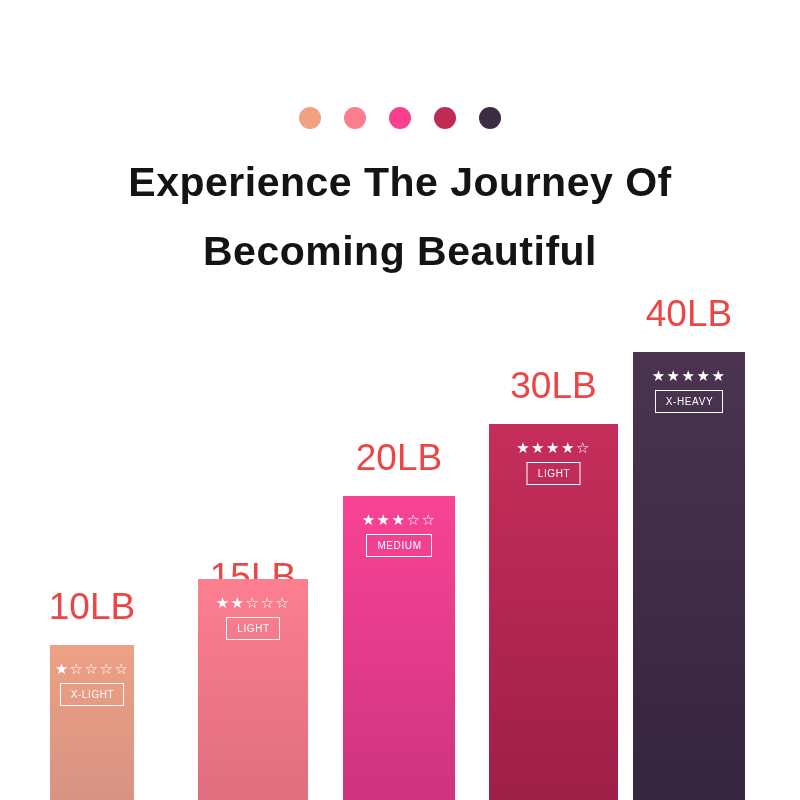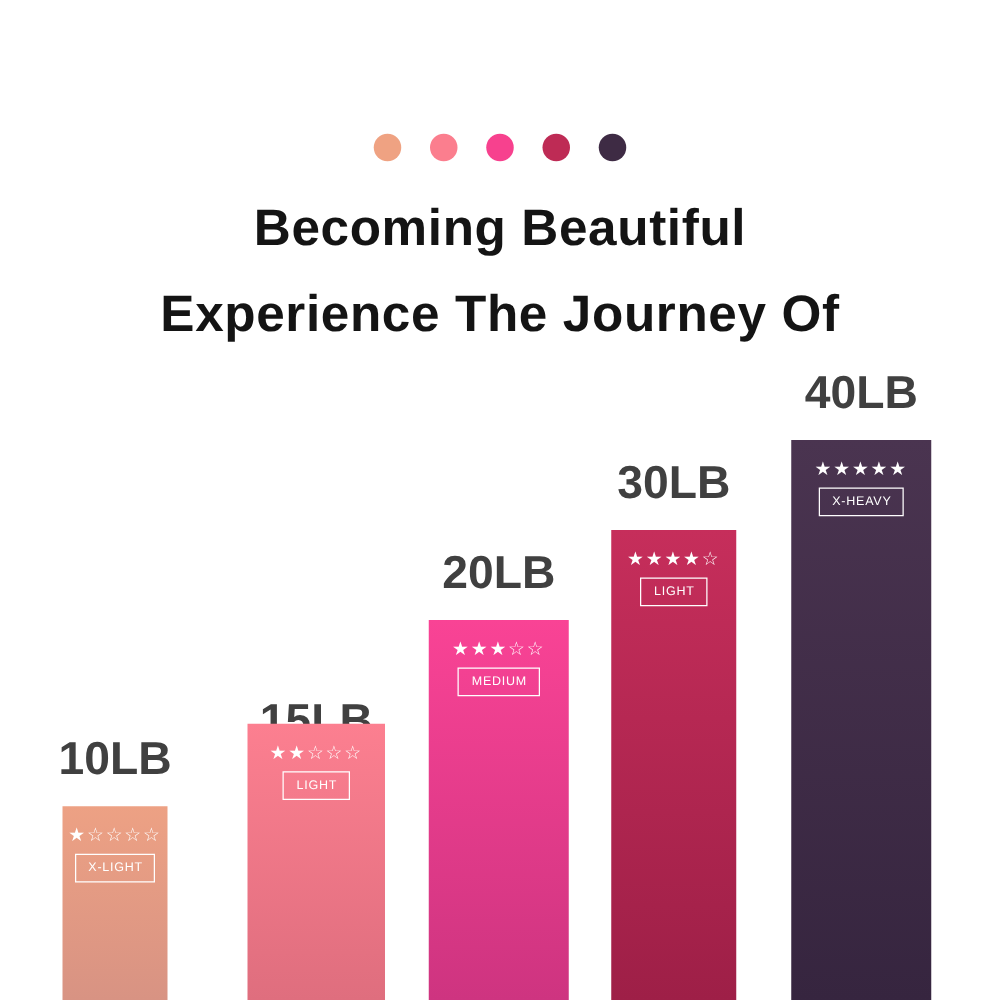--- a/index.html
+++ b/index.html
@@ -75,22 +75,22 @@
   .bar {
     position: absolute;
     left: 0;
     bottom: 0;
     width: 100%;
   }
   .bar-label {
     position: absolute;
     left: 50%;
     transform: translateX(-50%);
-    font-weight: bold;
-    color: #404040;
+    font-weight: normal;
+    color: #ef4444;
     font-size: 37px;
     line-height: 37px;
     white-space: nowrap;
   }
   .badge-block {
     position: absolute;
     left: 50%;
     transform: translateX(-50%);
     display: flex;
     flex-direction: column;
@@ -124,22 +124,22 @@
 
   <div id="dot-row">
       <span class="dot" style="background: rgb(239, 162, 130);"></span>
       <span class="dot" style="background: rgb(251, 126, 142);"></span>
       <span class="dot" style="background: rgb(247, 65, 142);"></span>
       <span class="dot" style="background: rgb(190, 43, 85);"></span>
       <span class="dot" style="background: rgb(62, 43, 68);"></span>
     </div>
 
   <div id="headline">
+    <span class="hl-line">Experience The Journey Of</span>
     <span class="hl-line">Becoming Beautiful</span>
-    <span class="hl-line">Experience The Journey Of</span>
   </div>
 
   <div id="chart">
       <div class="bar-group" style="left: 50px; width: 84px; height: 155px;">
         <div class="bar-label" style="top: -57px;">10LB</div>
         <div class="bar" style="height: 100%; background: linear-gradient(rgb(237, 161, 132) 0%, rgb(216, 147, 131) 100%);">
           <div class="badge-block" style="top: 16px;">
             <div class="stars">★☆☆☆☆</div>
             <div class="level-badge">X-LIGHT</div>
           </div>
@@ -156,21 +156,21 @@
       </div>
       <div class="bar-group" style="left: 343px; width: 112px; height: 304px;">
         <div class="bar-label" style="top: -57px;">20LB</div>
         <div class="bar" style="height: 100%; background: linear-gradient(rgb(249, 67, 149) 0%, rgb(206, 52, 128) 100%);">
           <div class="badge-block" style="top: 16px;">
             <div class="stars">★★★☆☆</div>
             <div class="level-badge">MEDIUM</div>
           </div>
         </div>
       </div>
-      <div class="bar-group" style="left: 489px; width: 100px; height: 376px;">
+      <div class="bar-group" style="left: 489px; width: 129px; height: 376px;">
         <div class="bar-label" style="top: -57px;">30LB</div>
         <div class="bar" style="height: 100%; background: linear-gradient(rgb(198, 46, 91) 0%, rgb(158, 31, 71) 100%);">
           <div class="badge-block" style="top: 16px;">
             <div class="stars">★★★★☆</div>
             <div class="level-badge">LIGHT</div>
           </div>
         </div>
       </div>
       <div class="bar-group" style="left: 633px; width: 112px; height: 448px;">
         <div class="bar-label" style="top: -57px;">40LB</div>

